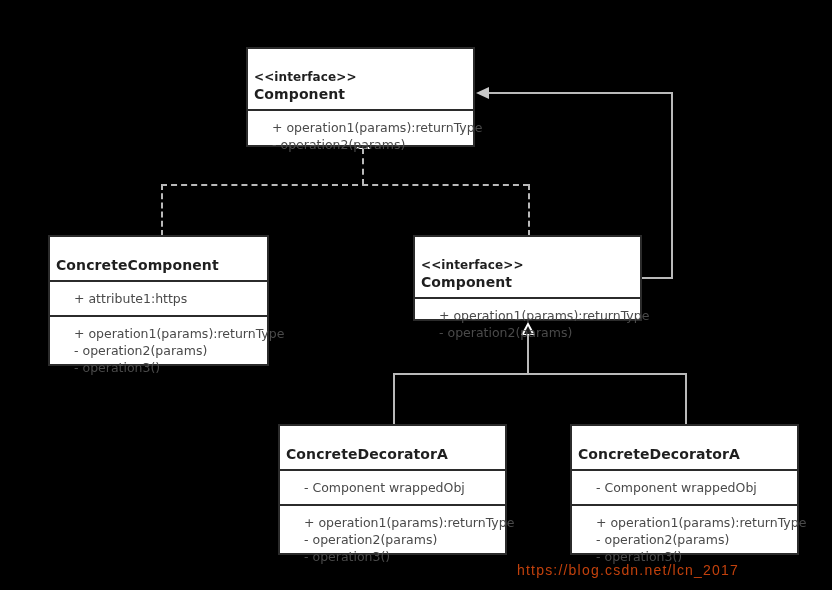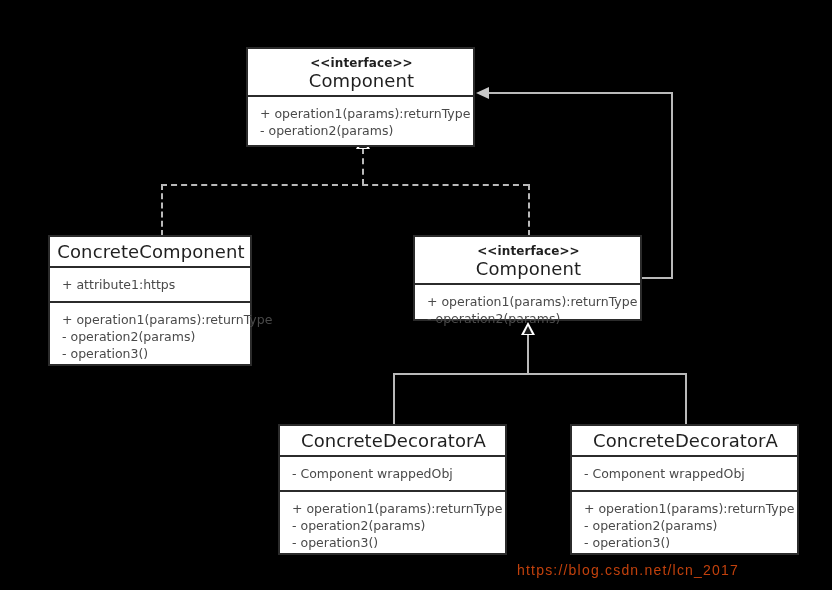--- a/index.html
+++ b/index.html
@@ -18,44 +18,44 @@
 
   
   .uml-box {
     position: absolute;
     background: #ffffff;
     border: 2px solid #2b2b2b;
     box-sizing: border-box;
     z-index: 5;
   }
   .uml-header {
-    text-align: center;
     color: #1f1f1f;
     font-weight: bold;
     font-size: 12.5px;
     line-height: 17px;
     padding: 6px 4px 6px 6px;
     letter-spacing: 0.1px;
+    margin-top: 14px;
   }
   .uml-header .stereotype {
     display: block;
     font-size: 12px;
     font-weight: bold;
   }
   .uml-header .cls-name {
     display: block;
-    font-size: 18px;
-    font-weight: normal;
+    font-size: 14px;
+    font-weight: bold;
   }
   .uml-divider {
     height: 0;
     border-top: 2px solid #2b2b2b;
   }
   .uml-compartment {
-    padding: 8px 10px 8px 12px;
+    padding: 8px 10px 8px 24px;
     color: #4a4a4a;
     font-size: 12.5px;
     line-height: 17px;
   }
   .uml-compartment .member {
     display: block;
     white-space: nowrap;
   }
 
   
@@ -156,21 +156,21 @@
       <span class="stereotype">&lt;&lt;interface&gt;&gt;</span>
       <span class="cls-name">Component</span>
     </div>
     <div class="uml-divider"></div>
     <div class="uml-compartment">
       <span class="member">+ operation1(params):returnType</span>
       <span class="member">- operation2(params)</span>
     </div>
   </div>
 
-  <div class="uml-box" style="left:48px; top:235px; width:204px; height:131px;">
+  <div class="uml-box" style="left:48px; top:235px; width:221px; height:131px;">
     <div class="uml-header">
       <span class="cls-name">ConcreteComponent</span>
     </div>
     <div class="uml-divider"></div>
     <div class="uml-compartment">
       <span class="member">+ attribute1:https</span>
     </div>
     <div class="uml-divider"></div>
     <div class="uml-compartment">
       <span class="member">+ operation1(params):returnType</span>

